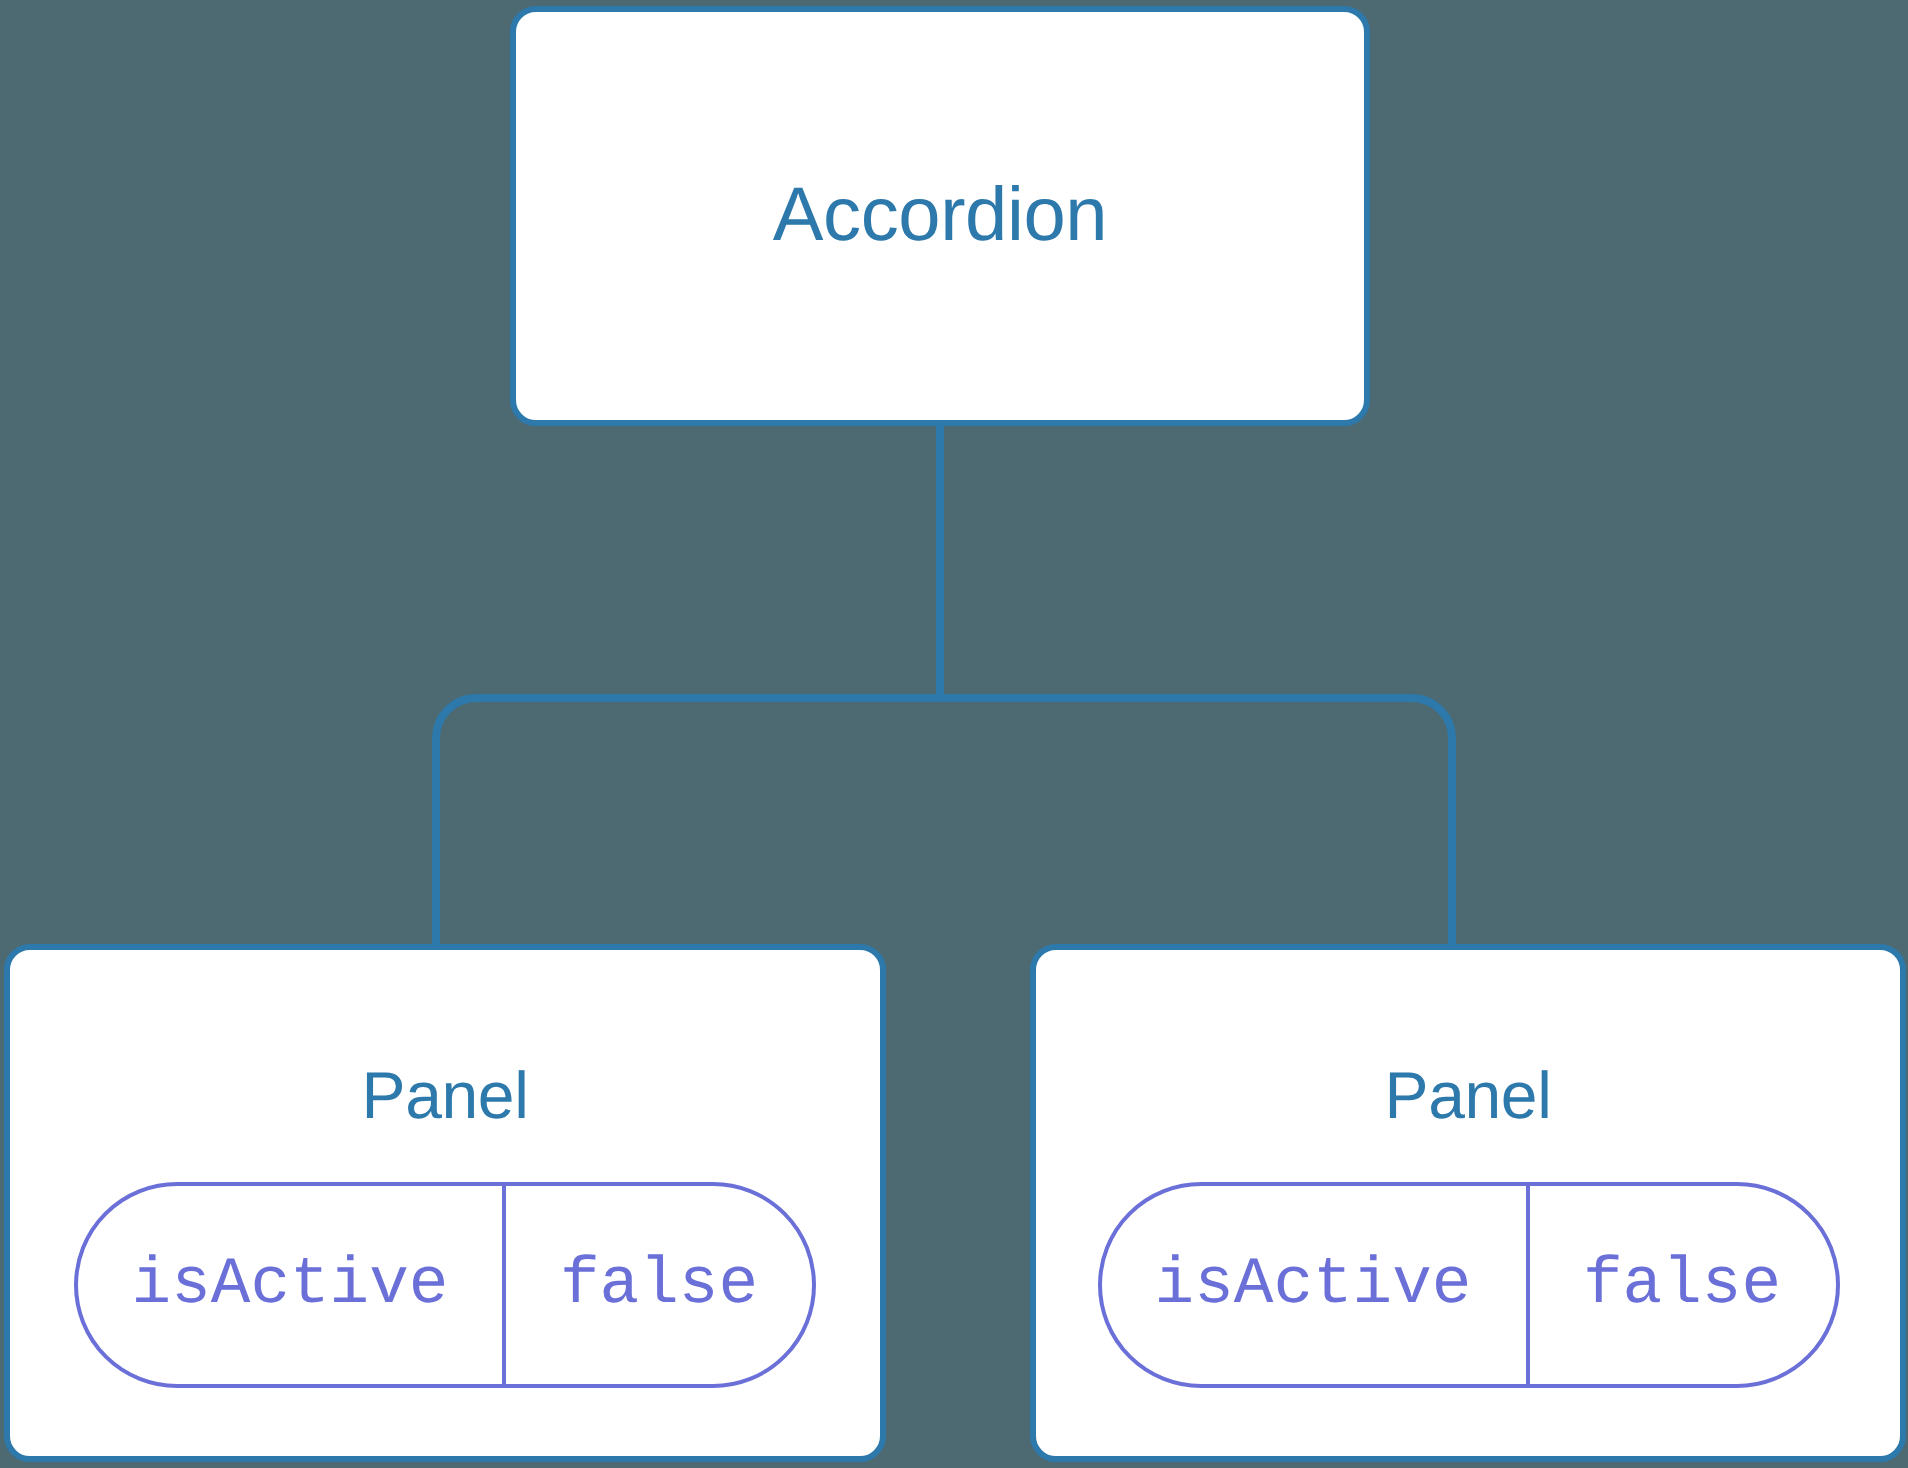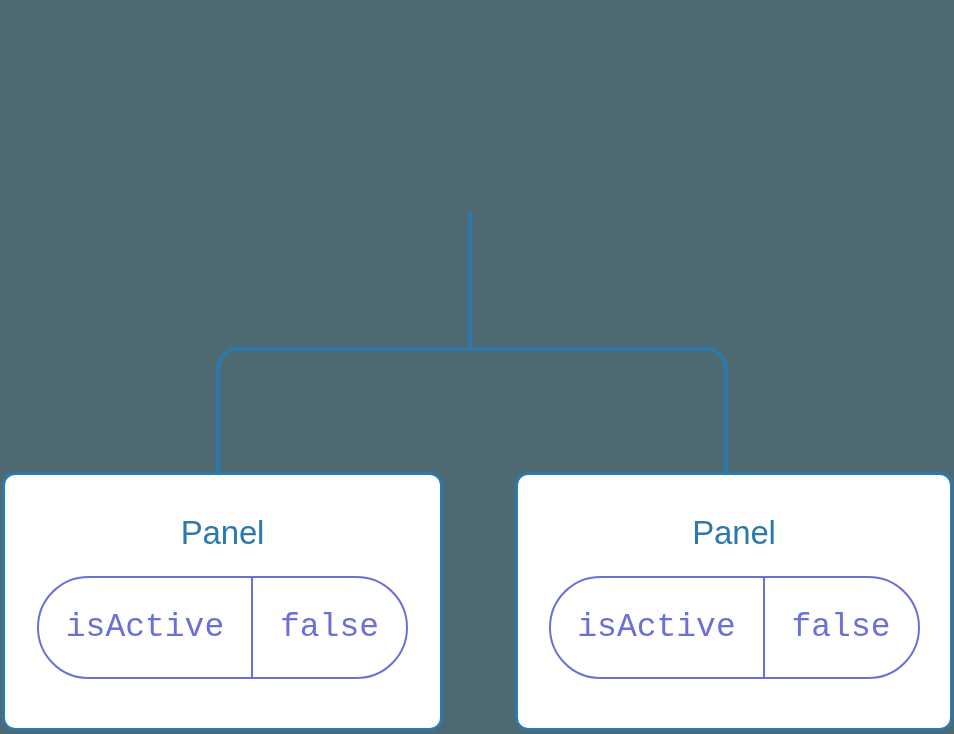--- a/index.html
+++ b/index.html
@@ -68,21 +68,21 @@
     color: #2d79ac;
     font-size: 38px;
     font-weight: 400;
     letter-spacing: -0.2px;
     line-height: 1;
     white-space: nowrap;
   }
 
   .node-child .node-title {
     font-size: 33px;
-    margin-top: 41px;
+    margin-top: 56px;
   }
 
   
   .state-pill {
     margin-top: 27px;
     display: flex;
     align-items: stretch;
     border: 2px solid #6a70d8;
     border-radius: 999px;
     background: #ffffff;
@@ -120,20 +120,23 @@
 
   <svg class="edges" viewBox="0 0 954 734" width="954" height="734">
 
     <path d="M 470,212 L 470,349" fill="none" stroke="#2d79ac" stroke-width="4" stroke-linecap="butt"></path>
 
     <path d="M 470,349 L 238,349 A 20,20 0 0 0 218,369 L 218,474" fill="none" stroke="#2d79ac" stroke-width="4" stroke-linecap="butt"></path>
 
     <path d="M 470,349 L 706,349 A 20,20 0 0 1 726,369 L 726,474" fill="none" stroke="#2d79ac" stroke-width="4" stroke-linecap="butt"></path>
   </svg>
 
+  <div class="node node-root">
+    <div class="node-title">Accordion</div>
+  </div>
 
   <div class="node node-child node-child-left">
     <div class="node-title">Panel</div>
     <div class="state-pill">
       <div class="state-key">isActive</div>
       <div class="state-val">false</div>
     </div>
   </div>
 
   <div class="node node-child node-child-right">

